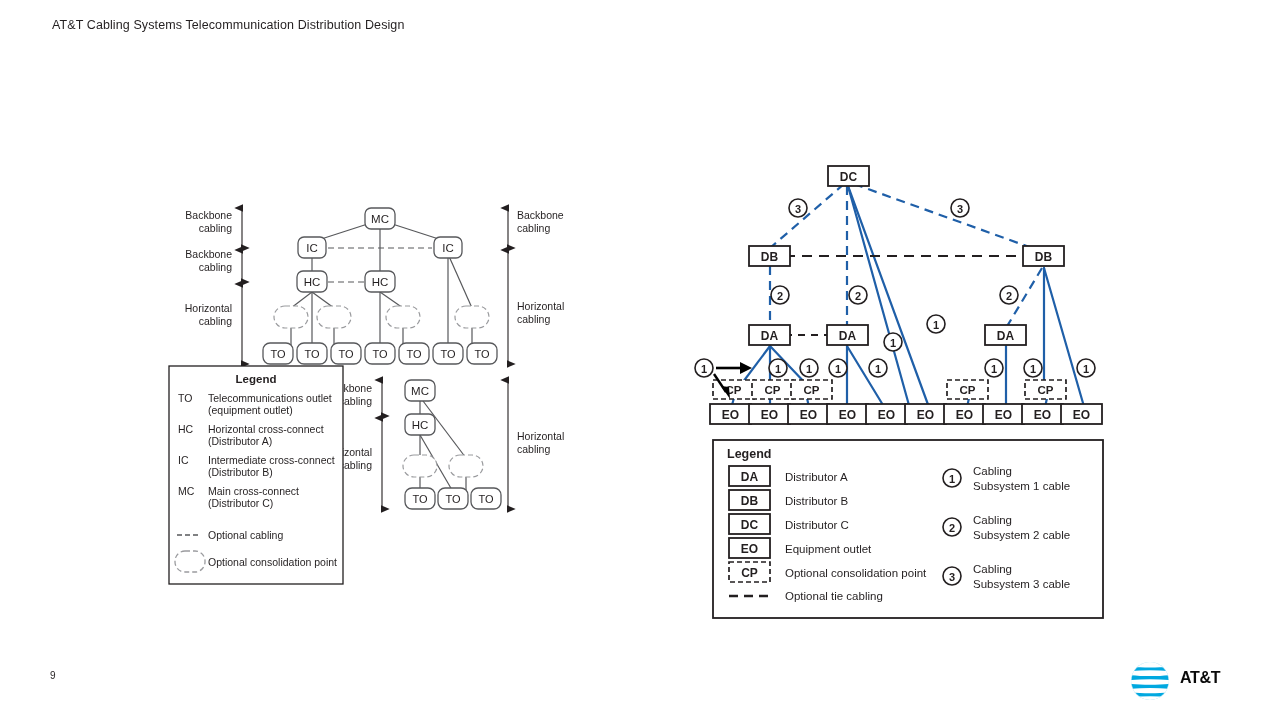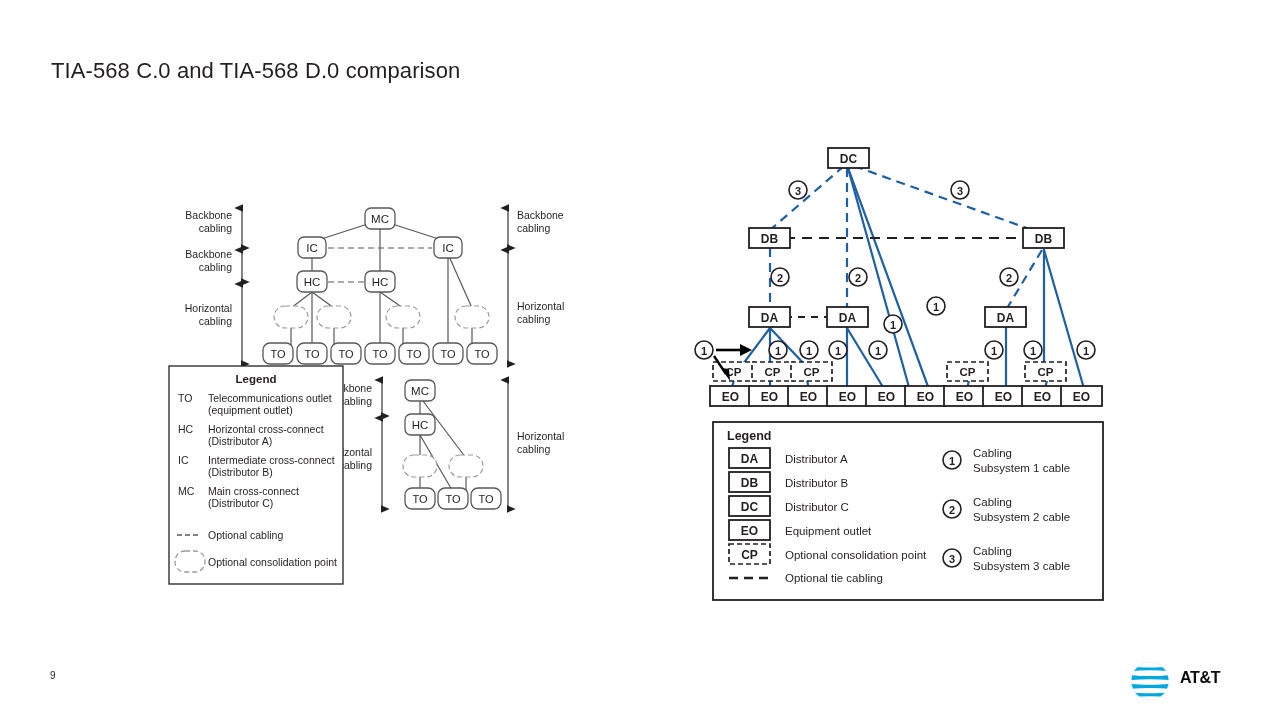--- a/index.html
+++ b/index.html
@@ -30,30 +30,30 @@
     color:#0a0a0a;letter-spacing:-0.3px;
   }
 
   
   .fig{position:absolute;}
   .fig svg{display:block;overflow:visible;}
 
   
   #fig-left{left:160px;top:190px;width:420px;height:410px;}
   
-  #fig-right{left:690px;top:140px;width:430px;height:470px;text-align:center;}
+  #fig-right{left:690px;top:158px;width:430px;height:470px;text-align:center;}
 
   text{font-family:"Liberation Sans", sans-serif;}
 </style>
 </head>
 <body>
 
 <div class="slide">
 
-  <div class="hdr-title">TIA-568 C.0 and TIA-568 D.0  comparison</div>
+  <div class="hdr-sub">AT&amp;T Cabling Systems Telecommunication Distribution Design</div>
   <div class="page-num">9</div>
 
   <div class="fig" id="fig-left">
     <svg width="420" height="410" viewBox="0 0 420 410">
       <defs>
         <marker id="arrUp" markerWidth="8" markerHeight="8" refX="4" refY="7" orient="auto">
           <path d="M4,0 L7.5,8 L0.5,8 Z" fill="#231f20"></path>
         </marker>
         <marker id="arrDn" markerWidth="8" markerHeight="8" refX="4" refY="1" orient="auto">
           <path d="M4,8 L0.5,0 L7.5,0 Z" fill="#231f20"></path>

